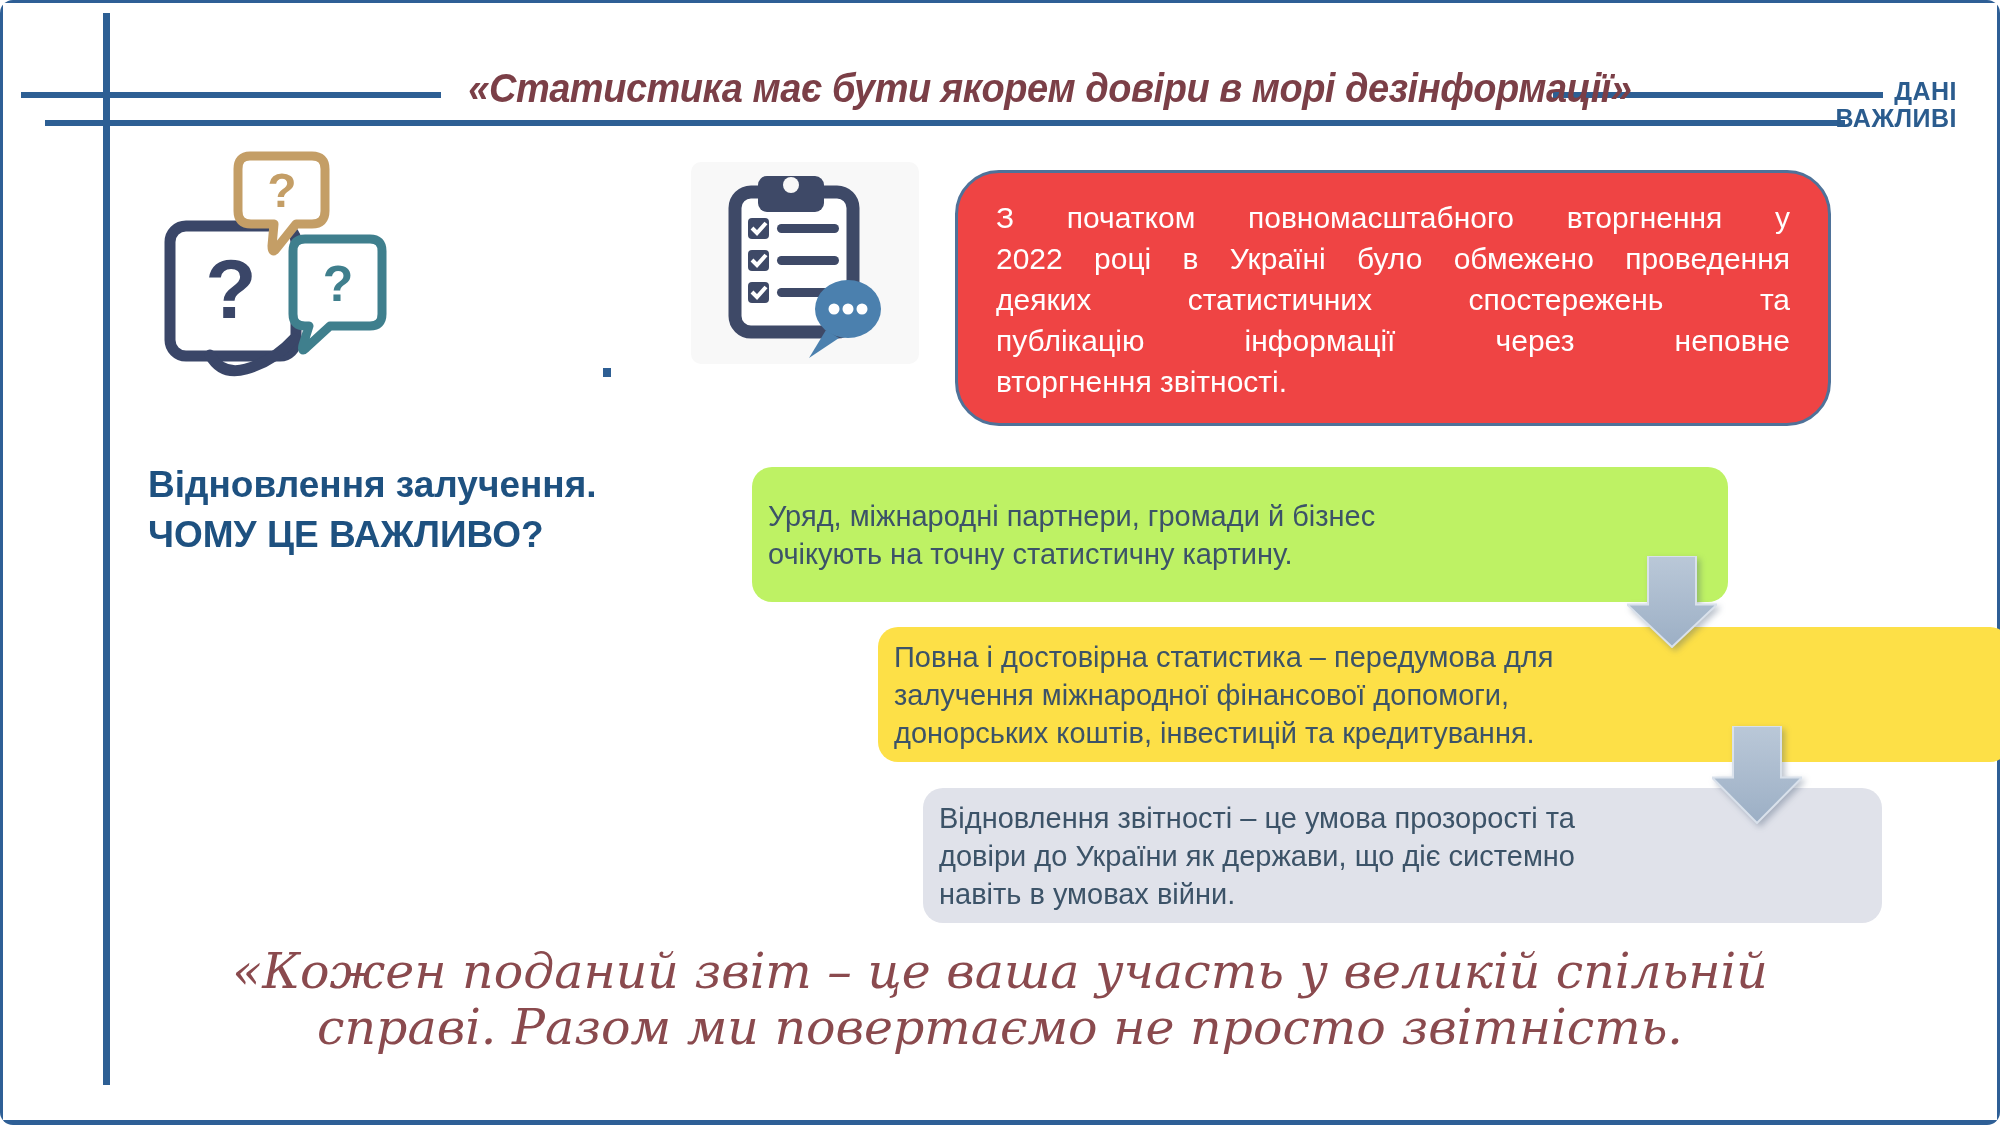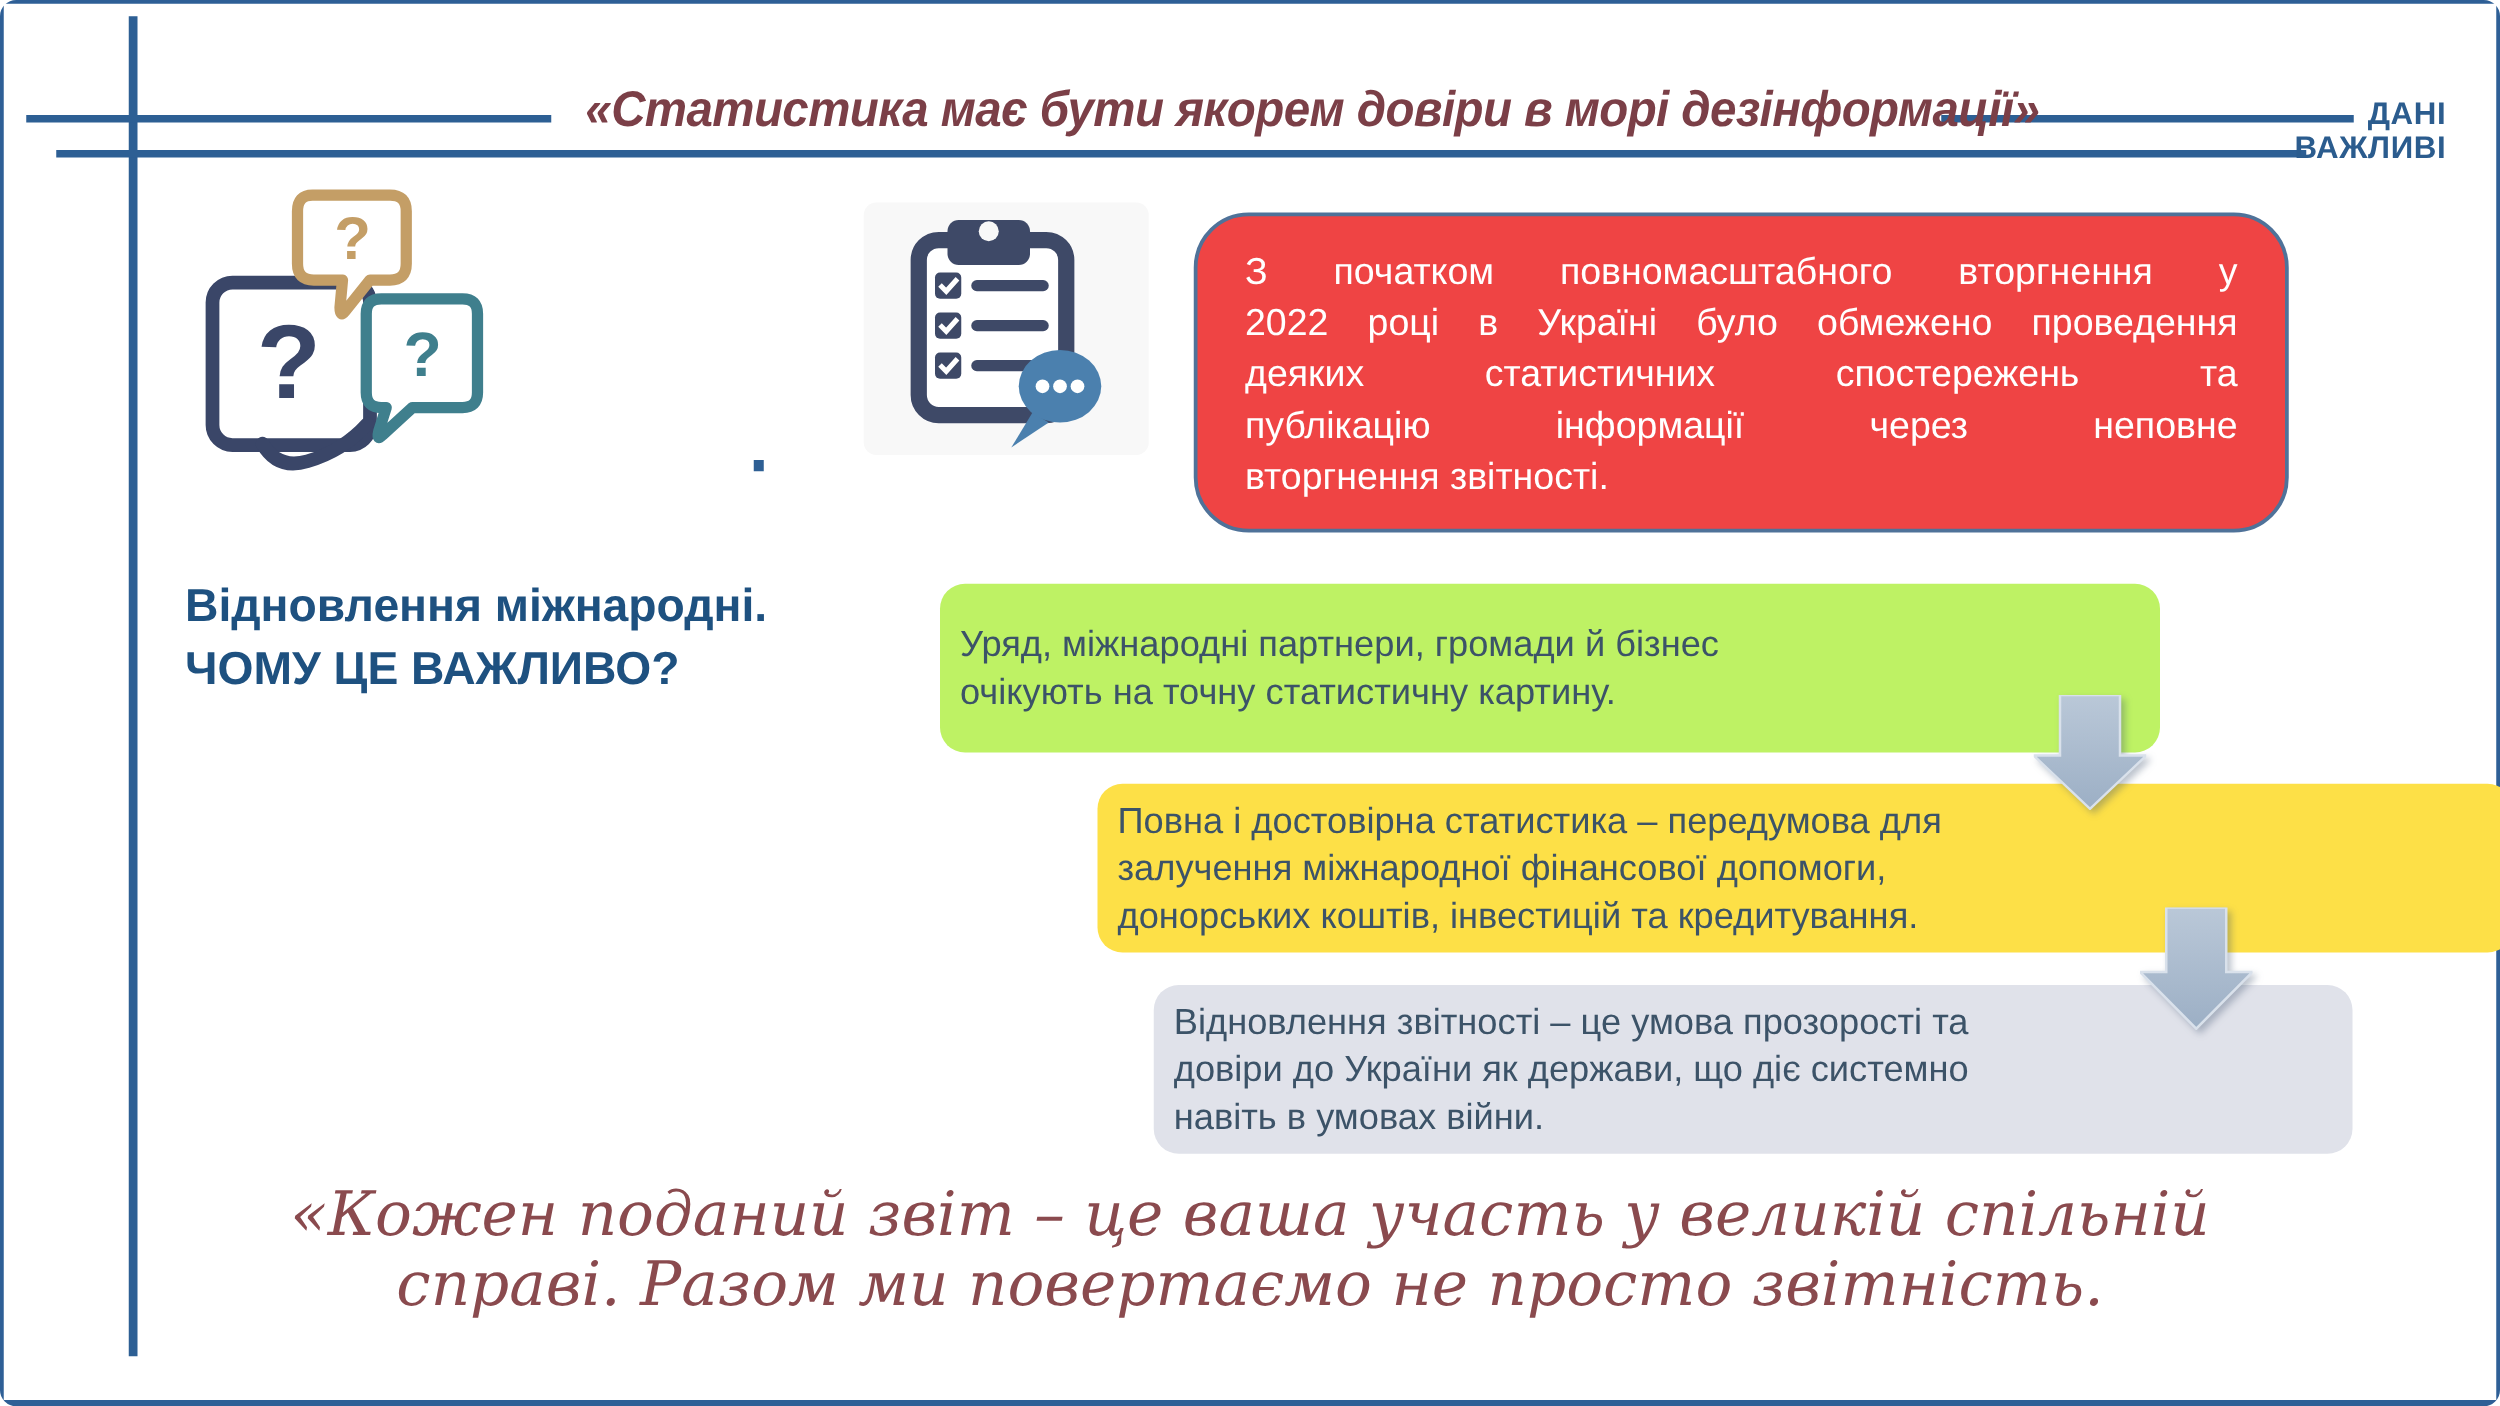--- a/index.html
+++ b/index.html
@@ -86,21 +86,21 @@
       <text x="124" y="61" font-size="48" fill="#c49e66" text-anchor="middle">?</text>
     </g>
 
     <g>
       <path d="M 147 93 H 212 Q 224 93 224 105 V 168 Q 224 180 212 180 H 172 L 148 202 Q 143 207 145 199 L 151 180 H 147 Q 135 180 135 168 V 105 Q 135 93 147 93 Z" fill="#fff" stroke="#3f7f8d" stroke-width="9" stroke-linejoin="round"></path>
       <text x="180" y="155" font-size="50" fill="#3f7f8d" text-anchor="middle">?</text>
     </g>
   </svg>
 
   <div class="abs title">
-    <div>Відновлення міжнародні.</div>
+    <div>Відновлення залучення.</div>
     <div>ЧОМУ ЦЕ ВАЖЛИВО?</div>
   </div>
 
   <svg class="abs dots" viewBox="0 0 16 782">
     <defs>
       <linearGradient id="dotgrad" x1="0" y1="0" x2="0" y2="1">
         <stop offset="0" stop-color="#cbd9e8"></stop>
         <stop offset="0.35" stop-color="#3a5d86"></stop>
         <stop offset="0.55" stop-color="#1f4269"></stop>
         <stop offset="0.78" stop-color="#6d89ab"></stop>

